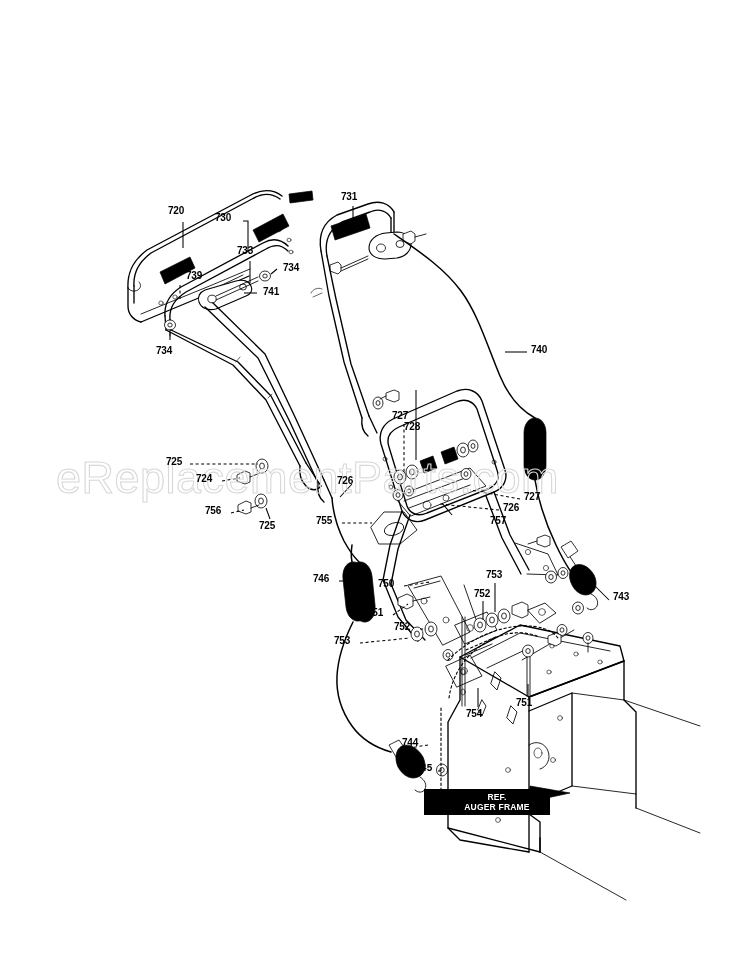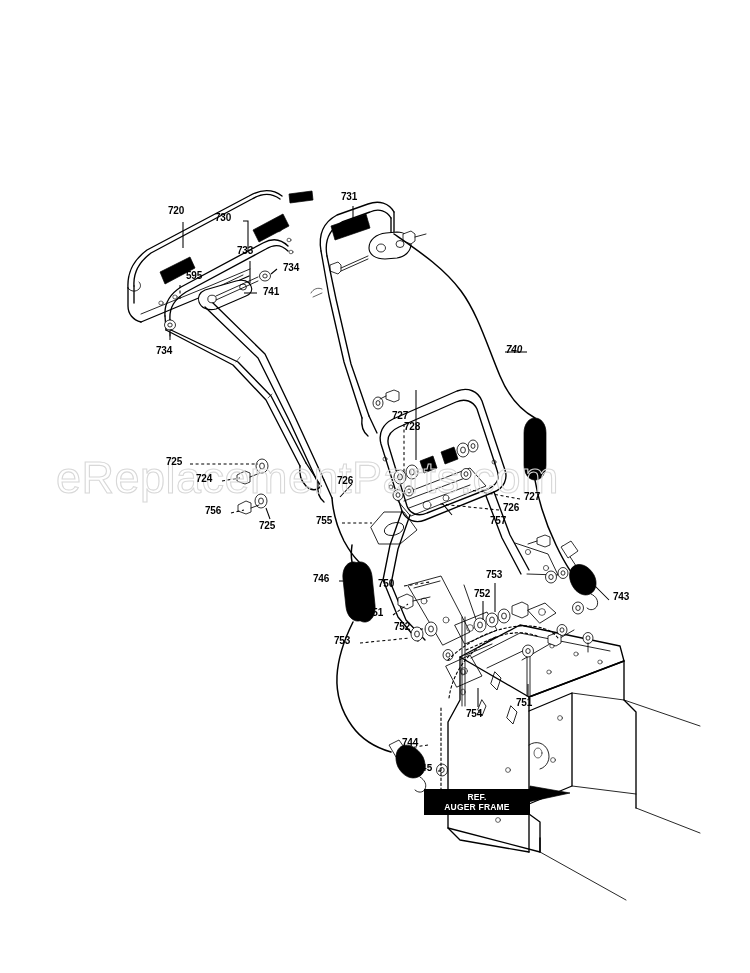--- a/index.html
+++ b/index.html
@@ -72,20 +72,21 @@
     font-family: "Liberation Sans", sans-serif;
     font-weight: bold;
     font-size: 8.5px;
     line-height: 10px;
     text-align: center;
     display: flex;
     flex-direction: column;
     align-items: center;
     justify-content: center;
     letter-spacing: 0.2px;
+    padding-left: 20px;
   }
 </style>
 </head>
 <body>
 
 <div id="diagram-root">
 
   <svg id="diagram-svg" viewBox="0 0 750 973">
 
     <g>
@@ -462,25 +463,25 @@
 
   <div id="ref-box">
     <span>REF.</span>
     <span>AUGER FRAME</span>
   </div>
 
   <div class="callnum" style="left:168px; top:206px;">720</div>
   <div class="callnum" style="left:215px; top:213px;">730</div>
   <div class="callnum" style="left:341px; top:192px;">731</div>
   <div class="callnum" style="left:237px; top:246px;">733</div>
-  <div class="callnum" style="left:186px; top:271px;">595</div>
+  <div class="callnum" style="left:186px; top:271px;">739</div>
   <div class="callnum" style="left:283px; top:263px;">734</div>
   <div class="callnum" style="left:263px; top:287px;">741</div>
   <div class="callnum" style="left:156px; top:346px;">734</div>
-  <div class="callnum" style="left:506px; top:345px;font-style:italic;">740</div>
+  <div class="callnum" style="left:531px; top:345px;">740</div>
   <div class="callnum" style="left:404px; top:378px;margin-top:44px;">728</div>
   <div class="callnum" style="left:392px; top:411px;">727</div>
   <div class="callnum" style="left:166px; top:457px;">725</div>
   <div class="callnum" style="left:196px; top:474px;">724</div>
   <div class="callnum" style="left:337px; top:476px;">726</div>
   <div class="callnum" style="left:524px; top:492px;">727</div>
   <div class="callnum" style="left:503px; top:503px;">726</div>
   <div class="callnum" style="left:205px; top:506px;">756</div>
   <div class="callnum" style="left:259px; top:521px;">725</div>
   <div class="callnum" style="left:316px; top:516px;">755</div>

